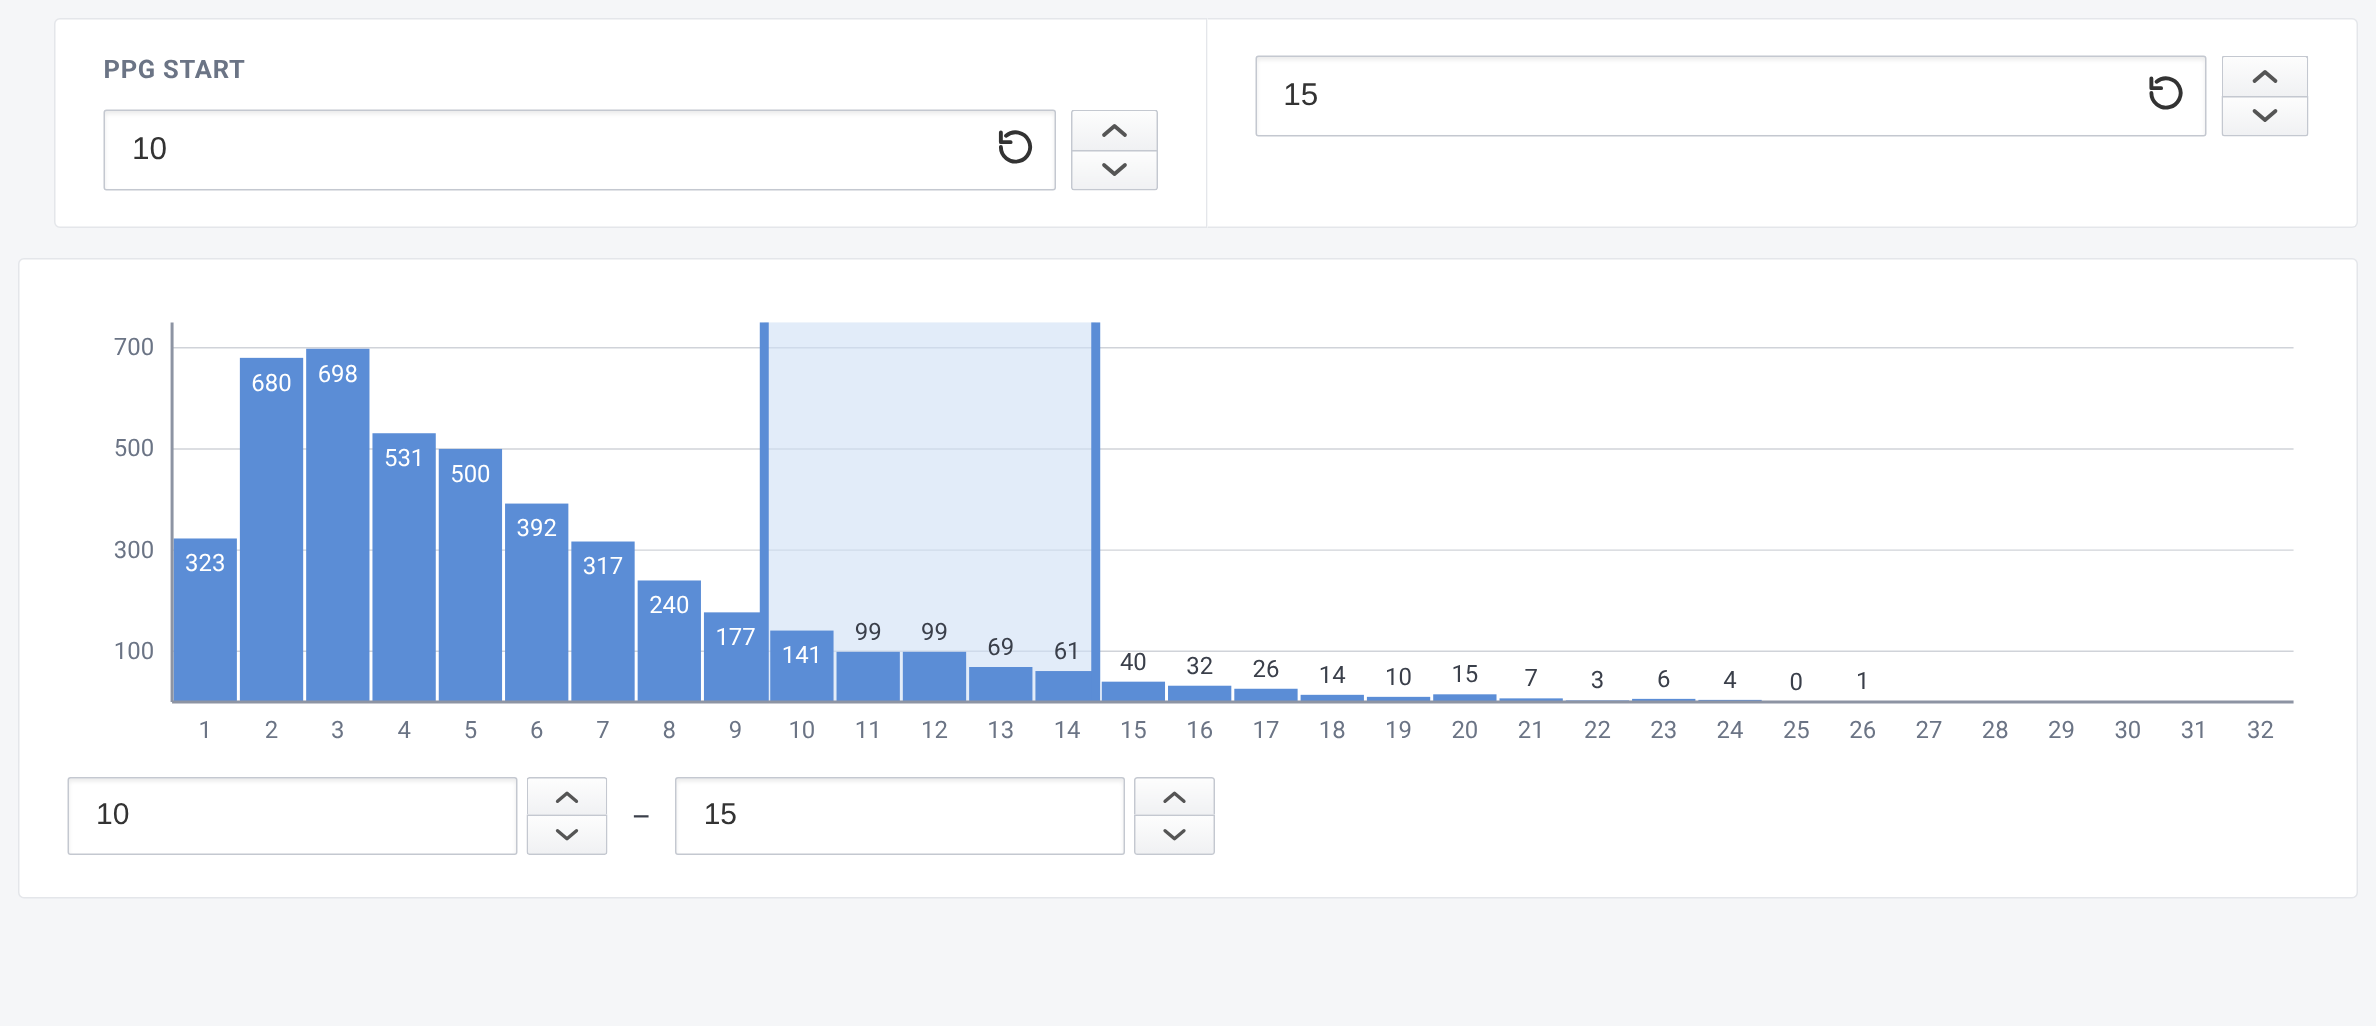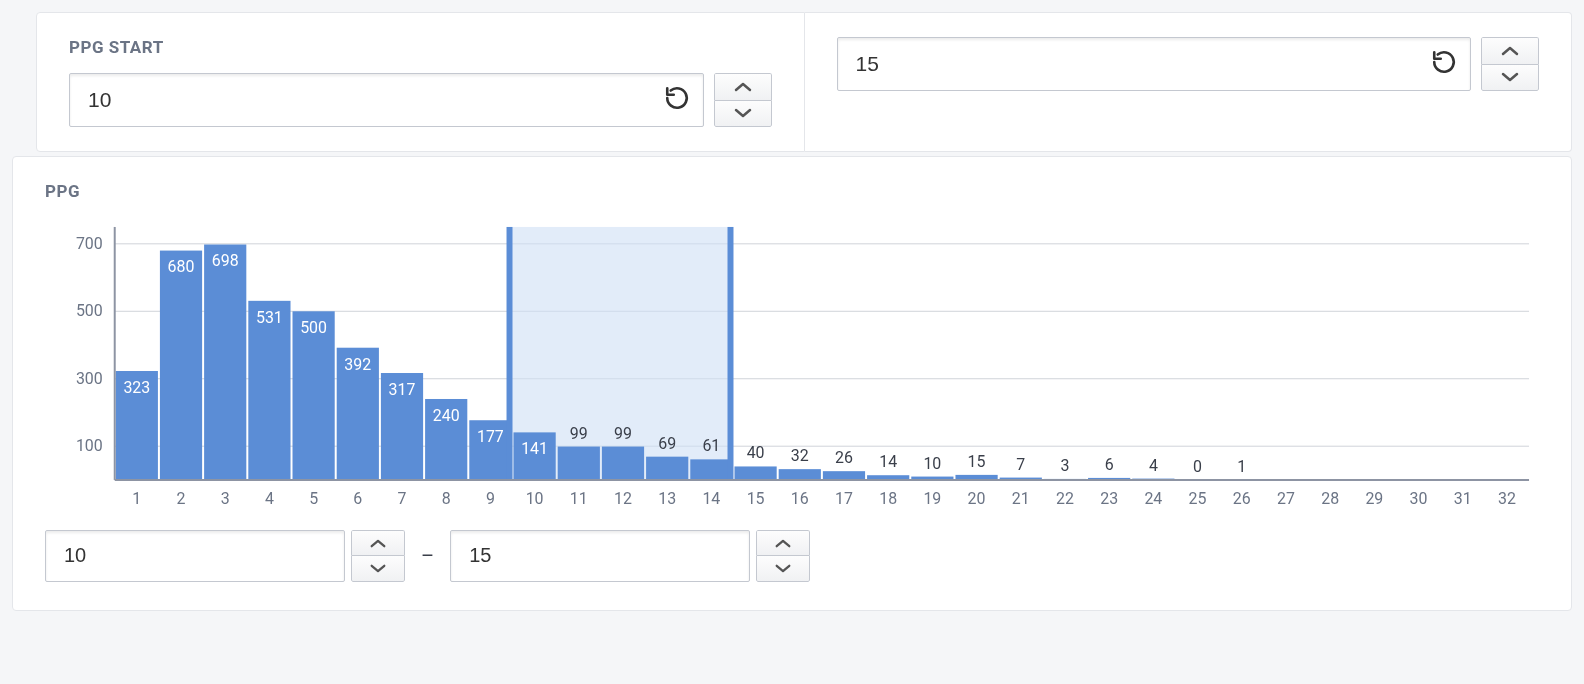--- a/index.html
+++ b/index.html
@@ -9,21 +9,21 @@
     }
     body {
       font-family: -apple-system, BlinkMacSystemFont, "Segoe UI", Roboto, Helvetica, Arial, sans-serif;
       background: #f5f6f8;
       padding: 12px;
       color: #4a5464;
     }
     .top-row {
       display: flex;
       gap: 0;
-      margin-bottom: 4px;
+      margin-bottom: 20px;
       padding-left: 24px;
     }
     .card {
       background: #fff;
       border: 1px solid #e4e6ea;
       border-radius: 4px;
       padding: 24px 32px;
       flex: 1;
     }
     .top-row .card:first-child {
@@ -219,21 +219,20 @@
           <svg width="20" height="12" viewBox="0 0 20 12">
               <polyline points="3,3 10,9 17,3" fill="none" stroke="#555" stroke-width="2.5" stroke-linecap="round" stroke-linejoin="round"></polyline>
             </svg>
         </button>
       </div>
     </div>
   </div>
 </div>
 
 <div class="chart-card">
-  <div class="card-title">PPG</div>
   <div class="chart-area">
     <svg id="chart-svg" class="chart-svg" viewBox="0 0 1500 300" preserveAspectRatio="none">
         <line x1="70" y1="230.13333333333333" x2="1490" y2="230.13333333333333" class="hgrid" stroke="#d0d3d9"></line>
         <text x="58" y="235.13333333333333" text-anchor="end" class="ytick-label">100</text>
         <line x1="70" y1="162.39999999999998" x2="1490" y2="162.39999999999998" class="hgrid" stroke="#d0d3d9"></line>
         <text x="58" y="167.39999999999998" text-anchor="end" class="ytick-label">300</text>
         <line x1="70" y1="94.66666666666669" x2="1490" y2="94.66666666666669" class="hgrid" stroke="#d0d3d9"></line>
         <text x="58" y="99.66666666666669" text-anchor="end" class="ytick-label">500</text>
         <line x1="70" y1="26.933333333333337" x2="1490" y2="26.933333333333337" class="hgrid" stroke="#d0d3d9"></line>
         <text x="58" y="31.933333333333337" text-anchor="end" class="ytick-label">700</text>

